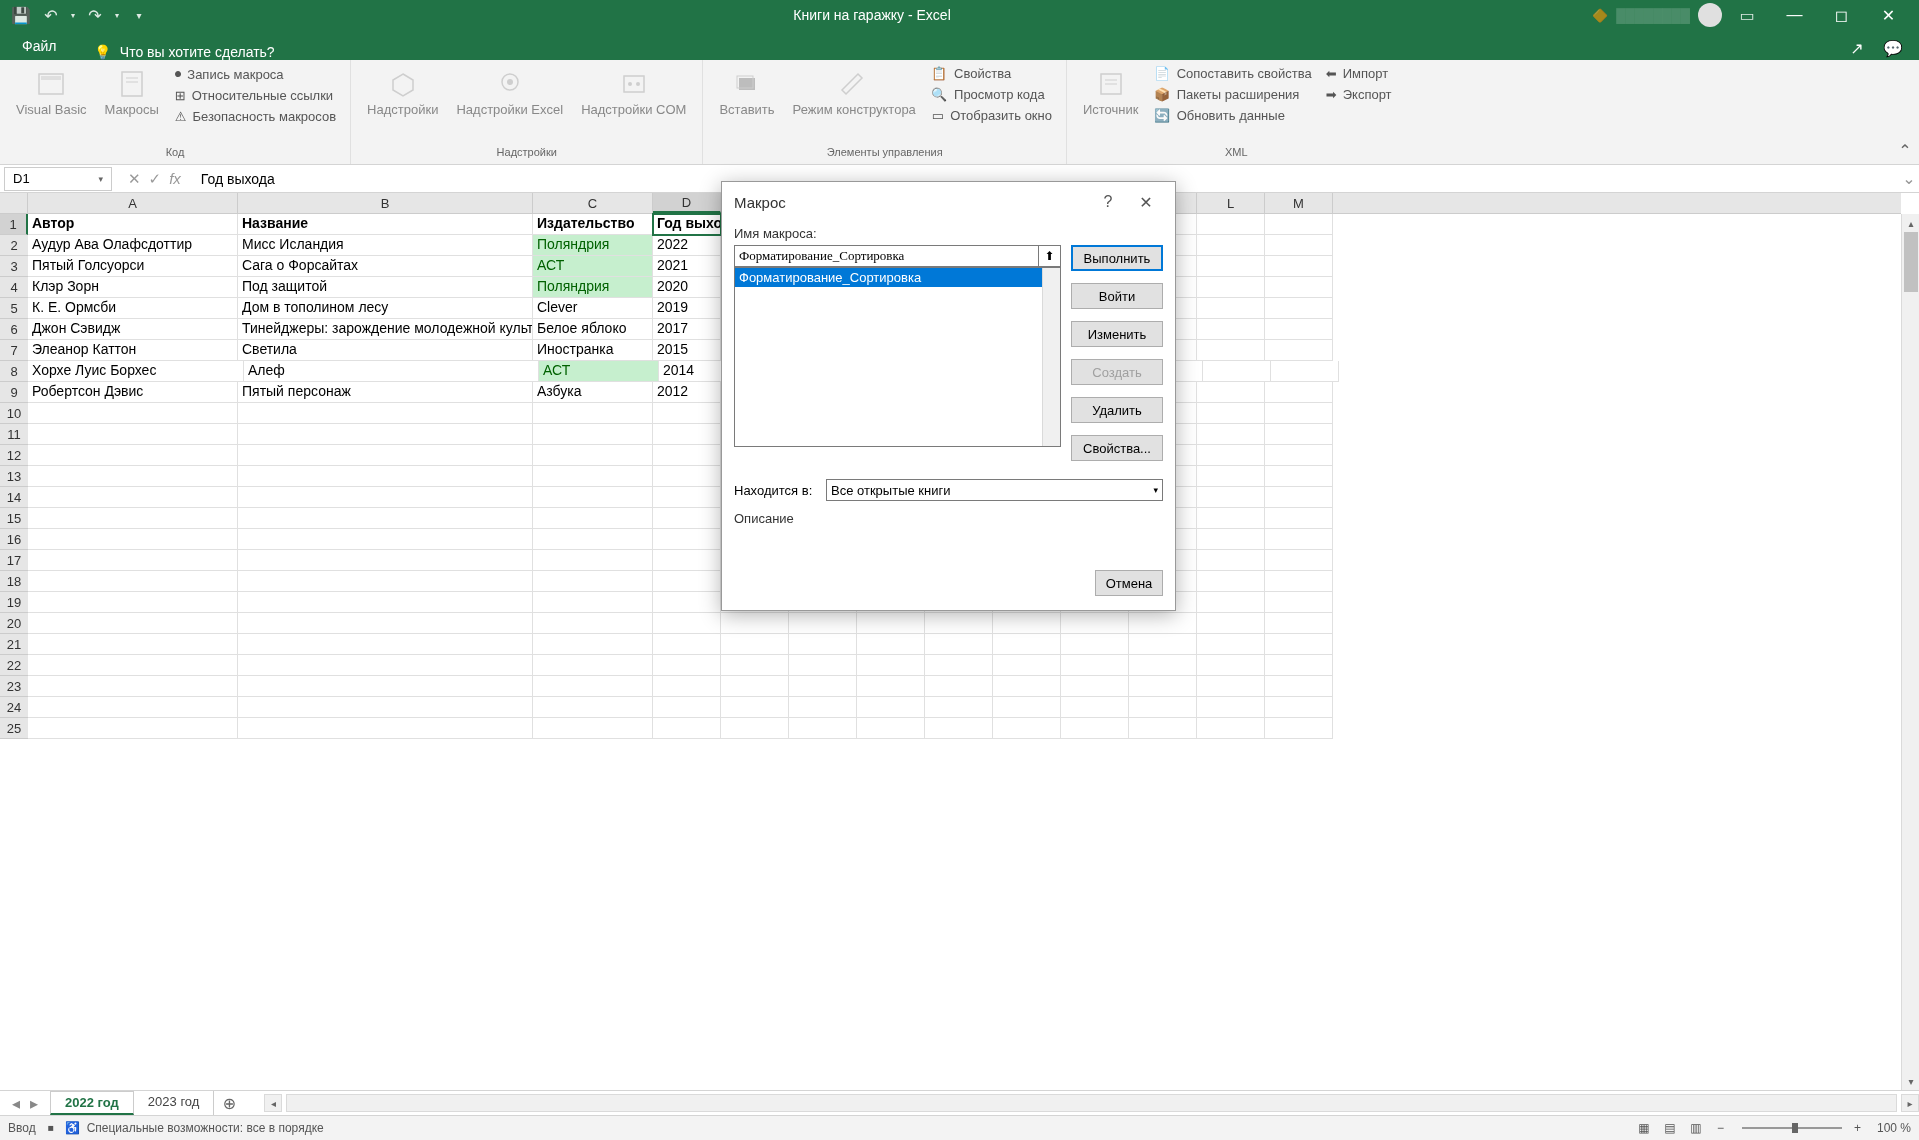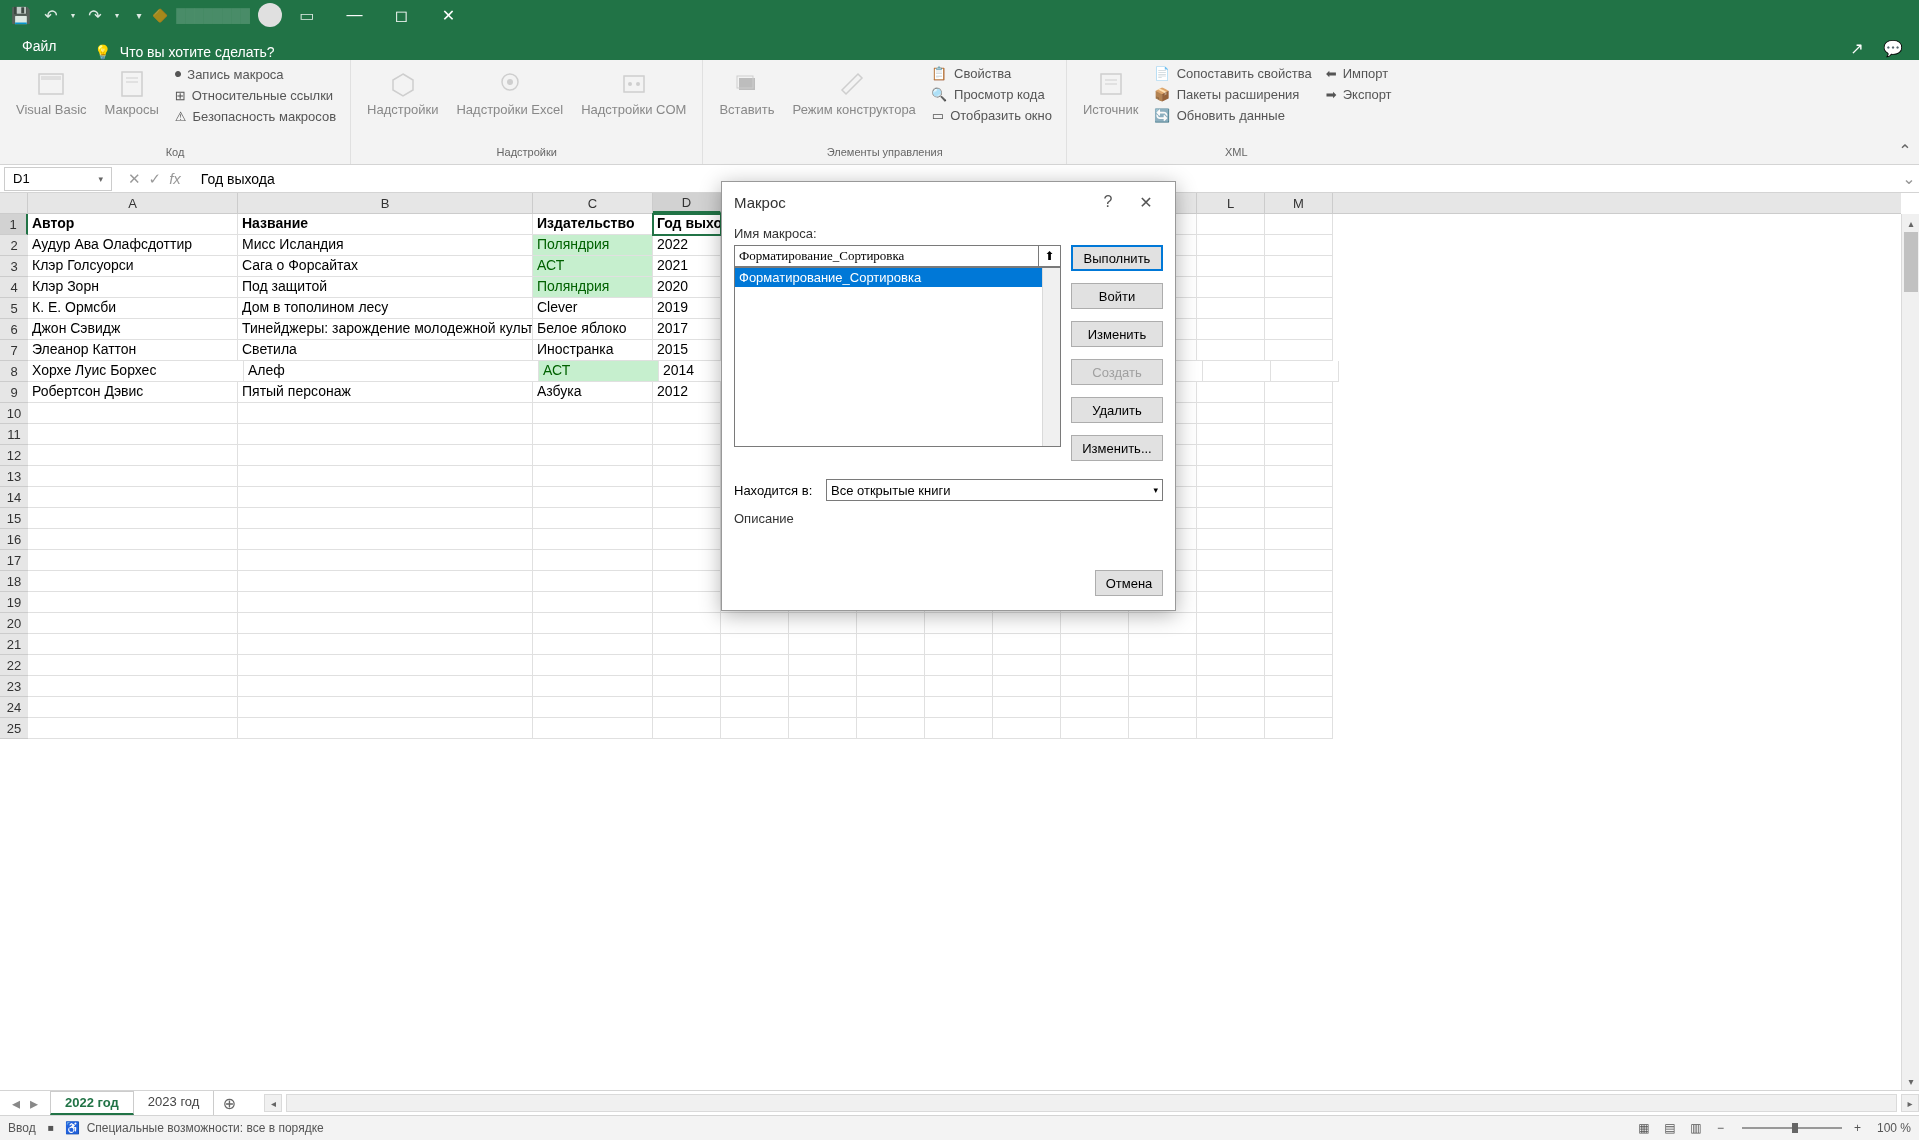--- a/index.html
+++ b/index.html
@@ -109,20 +109,21 @@
 
 <div class="titlebar">
   <div class="qat">
     <span class="qat-btn">💾</span>
     <span class="qat-btn">↶</span>
     <span class="qat-btn" style="width:10px;font-size:8px;">▾</span>
     <span class="qat-btn">↷</span>
     <span class="qat-btn" style="width:10px;font-size:8px;">▾</span>
     <span class="qat-btn" style="font-size:10px;">▾</span>
   </div>
+  <div class="title-center">Книги на гаражку  -  Excel</div>
   <div class="user-area">
     <span>🔶</span>
     <span style="opacity:0.3;">████████</span>
     <span class="avatar"></span>
   </div>
   <span class="qat-btn" style="margin-right:12px;">▭</span>
   <div class="win-controls">
     <span class="win-btn">—</span>
     <span class="win-btn">◻</span>
     <span class="win-btn">✕</span>
@@ -361,21 +362,21 @@
         <div class="cell" style="width: 68px;"></div>
         <div class="cell" style="width: 68px;"></div>
         <div class="cell" style="width: 68px;"></div>
         <div class="cell" style="width: 68px;"></div>
         <div class="cell" style="width: 68px;"></div>
         <div class="cell" style="width: 68px;"></div>
         <div class="cell" style="width: 68px;"></div>
         <div class="cell" style="width: 68px;"></div>
       </div>
       <div class="cell-row">
-        <div class="cell" style="width: 210px;">Клэр Голсуорси</div>
+        <div class="cell" style="width: 210px;">Пятый Голсуорси</div>
         <div class="cell" style="width: 295px;">Сага о Форсайтах</div>
         <div class="cell green" style="width: 120px;">АСТ</div>
         <div class="cell" style="width: 68px;">2021</div>
         <div class="cell" style="width: 68px;"></div>
         <div class="cell" style="width: 68px;"></div>
         <div class="cell" style="width: 68px;"></div>
         <div class="cell" style="width: 68px;"></div>
         <div class="cell" style="width: 68px;"></div>
         <div class="cell" style="width: 68px;"></div>
         <div class="cell" style="width: 68px;"></div>
@@ -777,21 +778,21 @@
             </div>
           <div class="dlg-list-scroll"></div>
         </div>
       </div>
       <div class="dlg-buttons">
         <button class="dlg-btn primary">Выполнить</button>
         <button class="dlg-btn">Войти</button>
         <button class="dlg-btn">Изменить</button>
         <button class="dlg-btn" disabled="">Создать</button>
         <button class="dlg-btn">Удалить</button>
-        <button class="dlg-btn">Изменить...</button>
+        <button class="dlg-btn">Свойства...</button>
       </div>
     </div>
     <div class="dlg-field">
       <label>Находится в:</label>
       <div class="dlg-select">
         <span>Все открытые книги</span>
         <span style="font-size:9px;">▾</span>
       </div>
     </div>
     <div class="dlg-label" style="margin-top:10px;">Описание</div>

